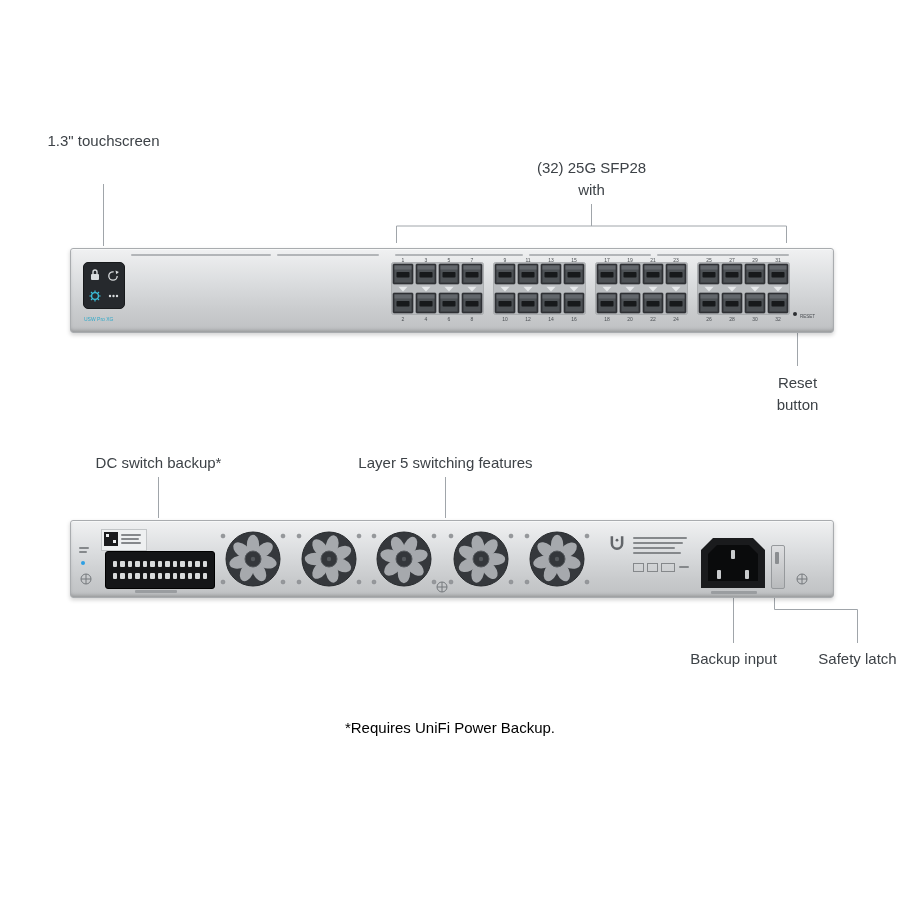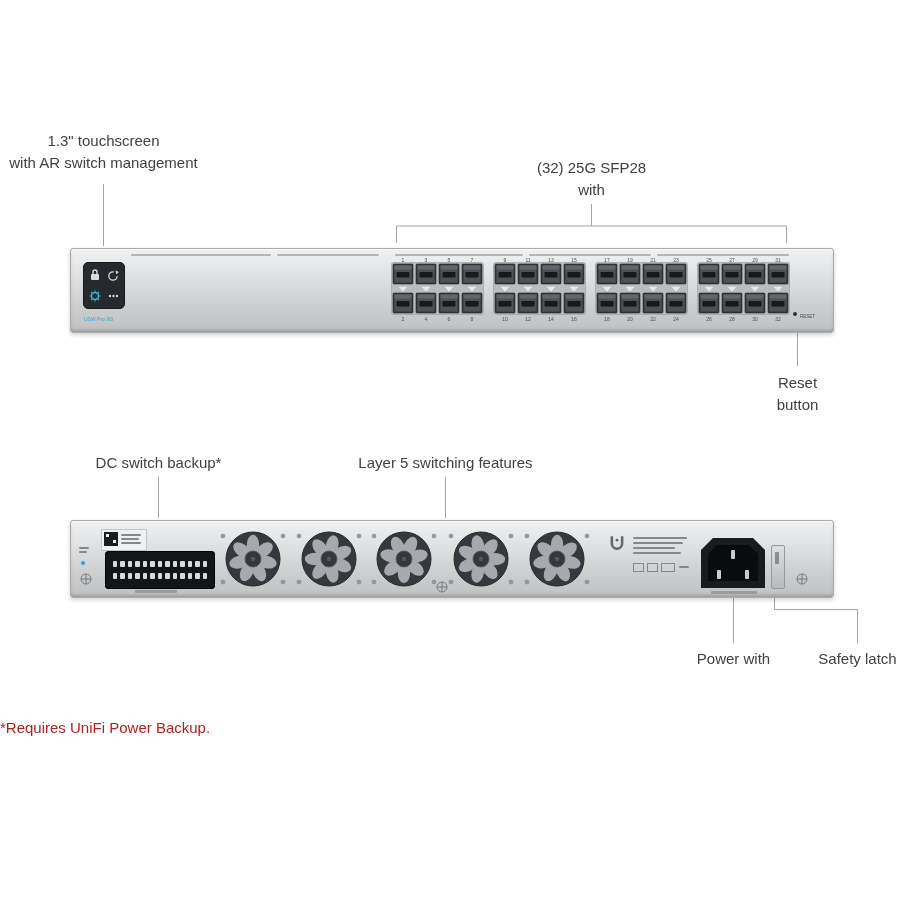--- a/index.html
+++ b/index.html
@@ -1,20 +1,20 @@
 <!DOCTYPE html>
 <html><head>
 <meta charset="utf-8">
 <style>
   html,body{margin:0;padding:0;background:#ffffff;}
   .canvas{position:relative;width:900px;height:900px;background:#ffffff;overflow:hidden;
           font-family:"Liberation Sans", sans-serif;}
   .overlay{position:absolute;left:0;top:0;pointer-events:none;}
   .callout{position:absolute;font-size:15px;line-height:22px;color:#3d4247;text-align:center;}
-  .footnote{position:absolute;left:0;top:719px;width:900px;text-align:left;font-size:15px;color:#b91c1c;}
+  .footnote{position:absolute;left:0;top:719px;width:900px;text-align:center;font-size:15px;color:#000000;}
 
   .device{position:absolute;left:70px;width:762px;border:1px solid #a9acaf;border-radius:3px;
           background:linear-gradient(180deg,#f0f1f2,#dbdddf 40%,#c9cbcd 75%,#bfc1c3);
           box-shadow:0 2px 4px rgba(0,0,0,.18), inset 0 1px 0 #f7f8f8, inset 0 -3px 4px -2px rgba(0,0,0,.28);}
   .front{top:248px;height:83px;}
   .rear{top:520px;height:76px;}
   .seam{position:absolute;height:2px;top:5px;background:#b2b5b8;border-radius:1px;}
 
   .screen{position:absolute;left:12px;top:13px;width:40px;height:45px;background:#26292d;
           border-radius:5px;border:1px solid #17191b;}
@@ -63,33 +63,32 @@
     <path d="M396.5,243 L396.5,226 L786.5,226 L786.5,243 M591.5,226 L591.5,204" fill="none" stroke="#a0a5aa" stroke-width="1"></path>
     <line x1="797.5" y1="333" x2="797.5" y2="366" stroke="#a0a5aa" stroke-width="1"></line>
     <line x1="158.5" y1="477" x2="158.5" y2="518" stroke="#a0a5aa" stroke-width="1"></line>
     <line x1="445.5" y1="477" x2="445.5" y2="518" stroke="#a0a5aa" stroke-width="1"></line>
     <line x1="733.5" y1="598" x2="733.5" y2="643" stroke="#a0a5aa" stroke-width="1"></line>
     <path d="M774.5,598 L774.5,609.5 L857.5,609.5 L857.5,643" fill="none" stroke="#a0a5aa" stroke-width="1"></path>
   </svg>
 
   <div class="callout" style="left:1px;top:130px;width:205px;">
     <div>1.3" touchscreen</div>
-    <div>with AR switch management</div>
   </div>
   <div class="callout" style="left:491px;top:157px;width:201px;">
     <div>(32) 25G SFP28</div>
     <div>with</div>
   </div>
   <div class="callout" style="left:727px;top:372px;width:141px;">
     <div>Reset</div>
     <div>button</div>
   </div>
   <div class="callout" style="left:48px;top:452px;width:221px;">DC switch backup*</div>
   <div class="callout" style="left:325px;top:452px;width:241px;">Layer 5 switching features</div>
-  <div class="callout" style="left:663px;top:648px;width:141px;">Power with</div>
+  <div class="callout" style="left:663px;top:648px;width:141px;">Backup input</div>
   <div class="callout" style="left:787px;top:648px;width:141px;">Safety latch</div>
 
   <div class="device front">
     <div class="seam" style="left:60px;width:140px;"></div>
     <div class="seam" style="left:206px;width:102px;"></div>
     <div class="seam" style="left:324px;width:128px;"></div>
     <div class="seam" style="left:458px;width:122px;"></div>
     <div class="seam" style="left:586px;width:132px;"></div>
 
     <div class="screen">

